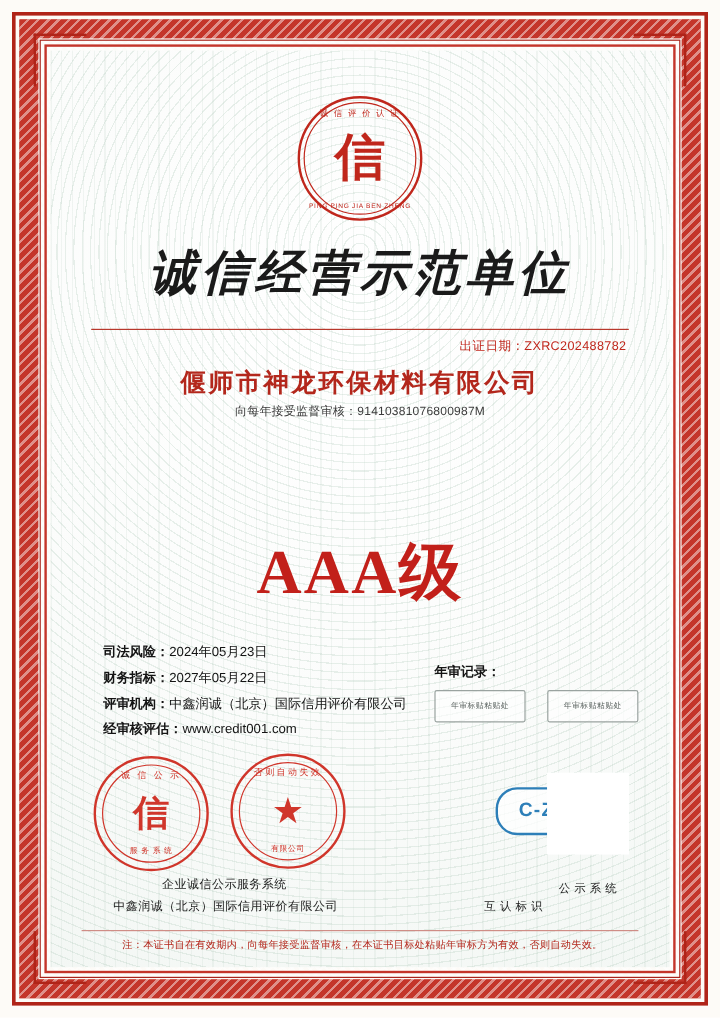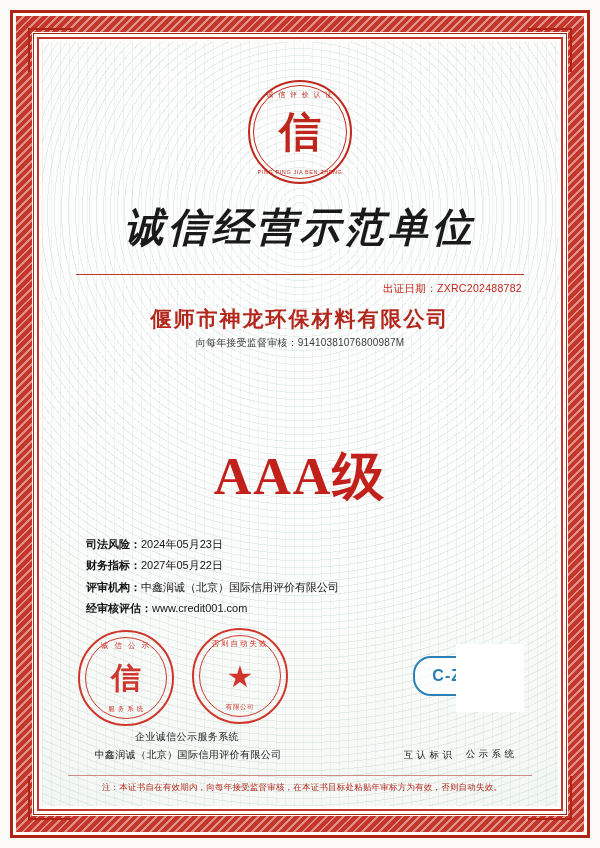--- a/index.html
+++ b/index.html
@@ -343,21 +343,21 @@
   .caption {
     position: absolute;
     font-size: 9.5px;
     color: #1b1b1b;
     text-align: center;
     letter-spacing: 0.4px;
   }
   .cap-1 { left: 20px; top: 100px; width: 250px; font-size: 10px; }
   .cap-2 { left: 6px; top: 118px; width: 280px; font-size: 10px; }
   .cap-3 { left: 330px; top: 104px; width: 112px; margin-top: 15px; }
-  .cap-4 { right: 20px; top: 118px; width: 96px; }
+  .cap-4 { right: 20px; top: 104px; width: 96px; }
 
   .footnote {
     position: absolute;
     left: 30px;
     right: 26px;
     bottom: 12px;
     font-size: 8.5px;
     color: #b4281d;
     letter-spacing: 0.2px;
     text-align: center;
@@ -421,20 +421,27 @@
           <span class="info-label">财务指标：</span><span>2027年05月22日</span>
         </div>
         <div class="info-row">
           <span class="info-label">评审机构：</span><span>中鑫润诚（北京）国际信用评价有限公司</span>
         </div>
         <div class="info-row">
           <span class="info-label">经审核评估：</span><span>www.credit001.com</span>
         </div>
       </div>
 
+      <div class="annual">
+        <div class="annual-label">年审记录：</div>
+        <div class="annual-boxes">
+          <div class="annual-box">年审标贴粘贴处</div>
+          <div class="annual-box">年审标贴粘贴处</div>
+        </div>
+      </div>
 
       <div class="seal-row">
         <div class="seal left">
           <div class="ring-in"></div>
           <div class="seal-top">诚 信 公 示</div>
           <div class="seal-core">信</div>
           <div class="seal-bottom">服 务 系 统</div>
         </div>
 
         <div class="seal mid">

